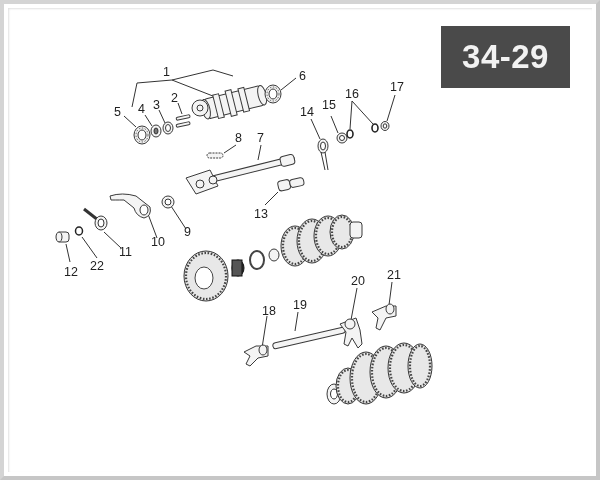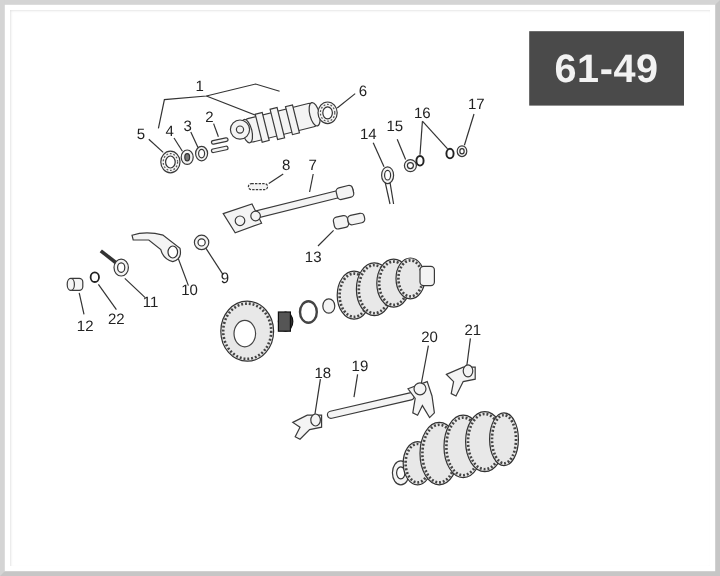--- a/index.html
+++ b/index.html
@@ -244,14 +244,14 @@
     <text class="lbl" x="390" y="91">17</text>
     <text class="lbl" x="262" y="315">18</text>
     <text class="lbl" x="293" y="309">19</text>
     <text class="lbl" x="351" y="285">20</text>
     <text class="lbl" x="387" y="279">21</text>
     <text class="lbl" x="90" y="270">22</text>
   </g>
 </svg>
 
 <div class="badge">
-  <span>61-49</span>
+  <span>34-29</span>
 </div>
 
 </body></html>

